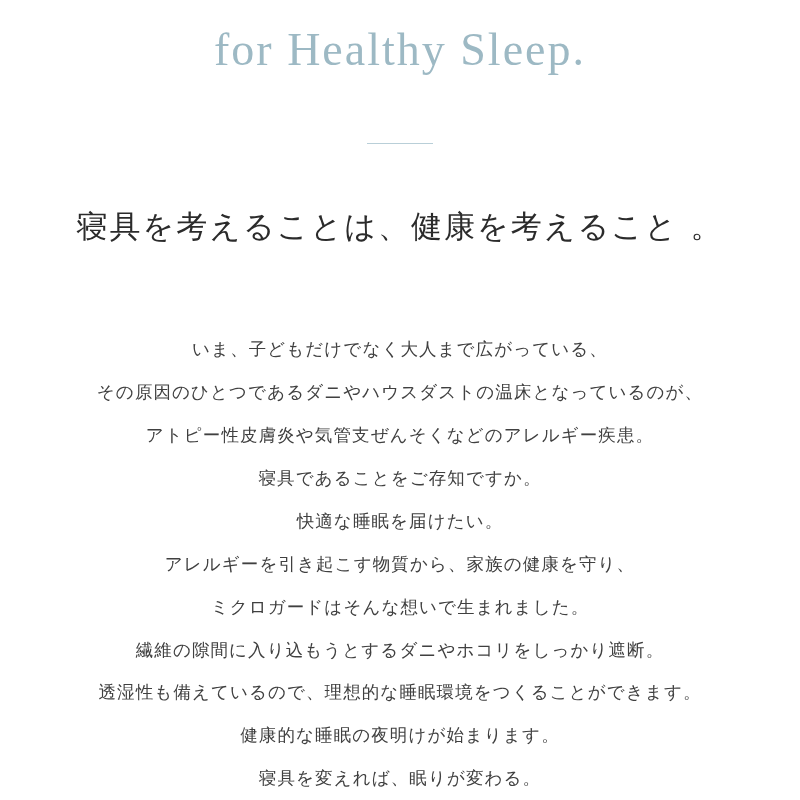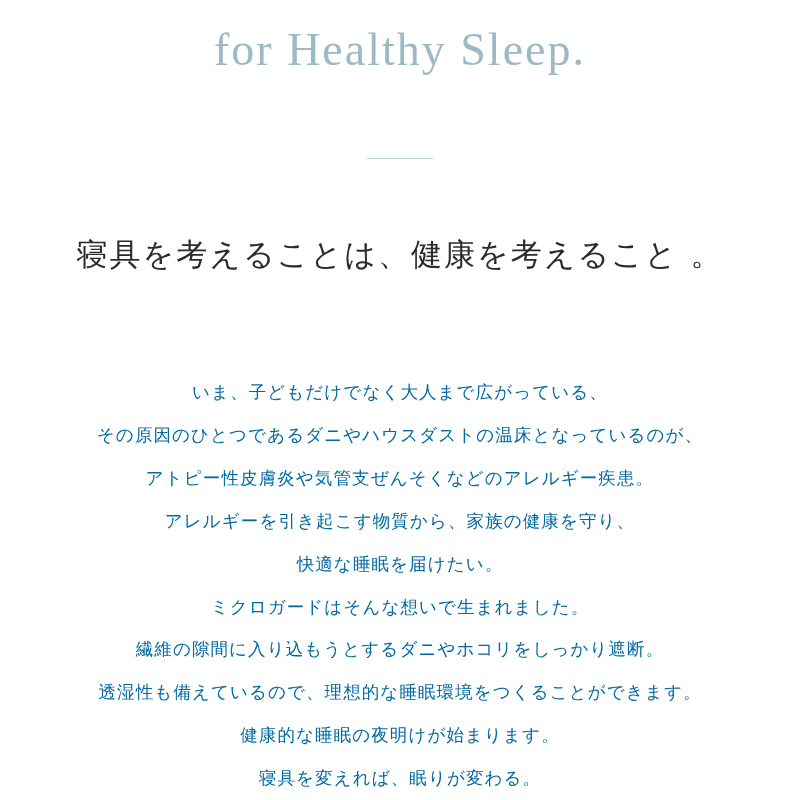--- a/index.html
+++ b/index.html
@@ -48,21 +48,21 @@
     line-height: 1.4;
     margin-bottom: 40px;
   }
   .body-copy {
     width: 760px;
     text-align: center;
   }
   .body-line {
     font-family: "DejaVu Serif", serif;
     font-size: 17.5px;
-    color: #0369a1;
+    color: #404040;
     letter-spacing: 1.1px;
     line-height: 2.45;
     text-align: center;
     white-space: nowrap;
   }
 </style>
 </head>
 <body>
 
 <div class="page">
@@ -70,22 +70,23 @@
   <div class="headline-en">for Healthy Sleep.</div>
 
   <div class="divider"></div>
 
   <div class="headline-ja">寝具を考えることは、健康を考えること 。</div>
 
   <div class="body-copy">
     <div class="body-line">いま、子どもだけでなく大人まで広がっている、</div>
     <div class="body-line">その原因のひとつであるダニやハウスダストの温床となっているのが、</div>
     <div class="body-line">アトピー性皮膚炎や気管支ぜんそくなどのアレルギー疾患。</div>
+    <div class="body-line">寝具であることをご存知ですか。</div>
+    <div class="body-line">快適な睡眠を届けたい。</div>
     <div class="body-line">アレルギーを引き起こす物質から、家族の健康を守り、</div>
-    <div class="body-line">快適な睡眠を届けたい。</div>
     <div class="body-line">ミクロガードはそんな想いで生まれました。</div>
     <div class="body-line">繊維の隙間に入り込もうとするダニやホコリをしっかり遮断。</div>
     <div class="body-line">透湿性も備えているので、理想的な睡眠環境をつくることができます。</div>
     <div class="body-line">健康的な睡眠の夜明けが始まります。</div>
     <div class="body-line">寝具を変えれば、眠りが変わる。</div>
   </div>
 
 </div>
 
 </body></html>

